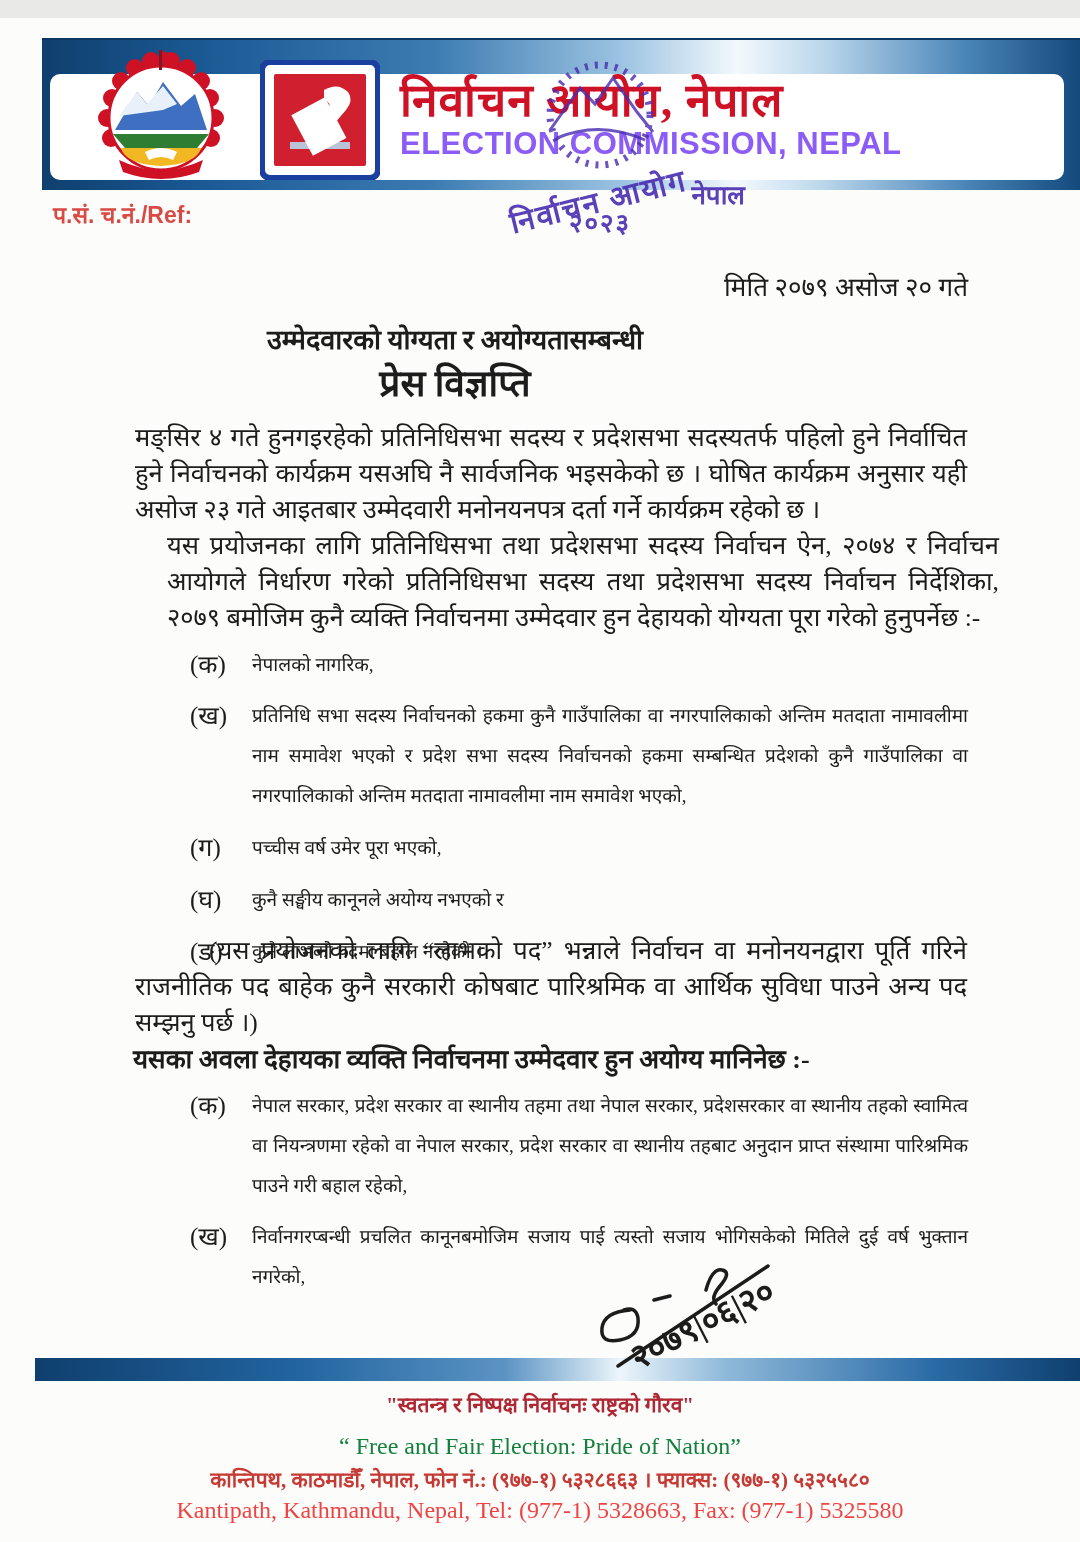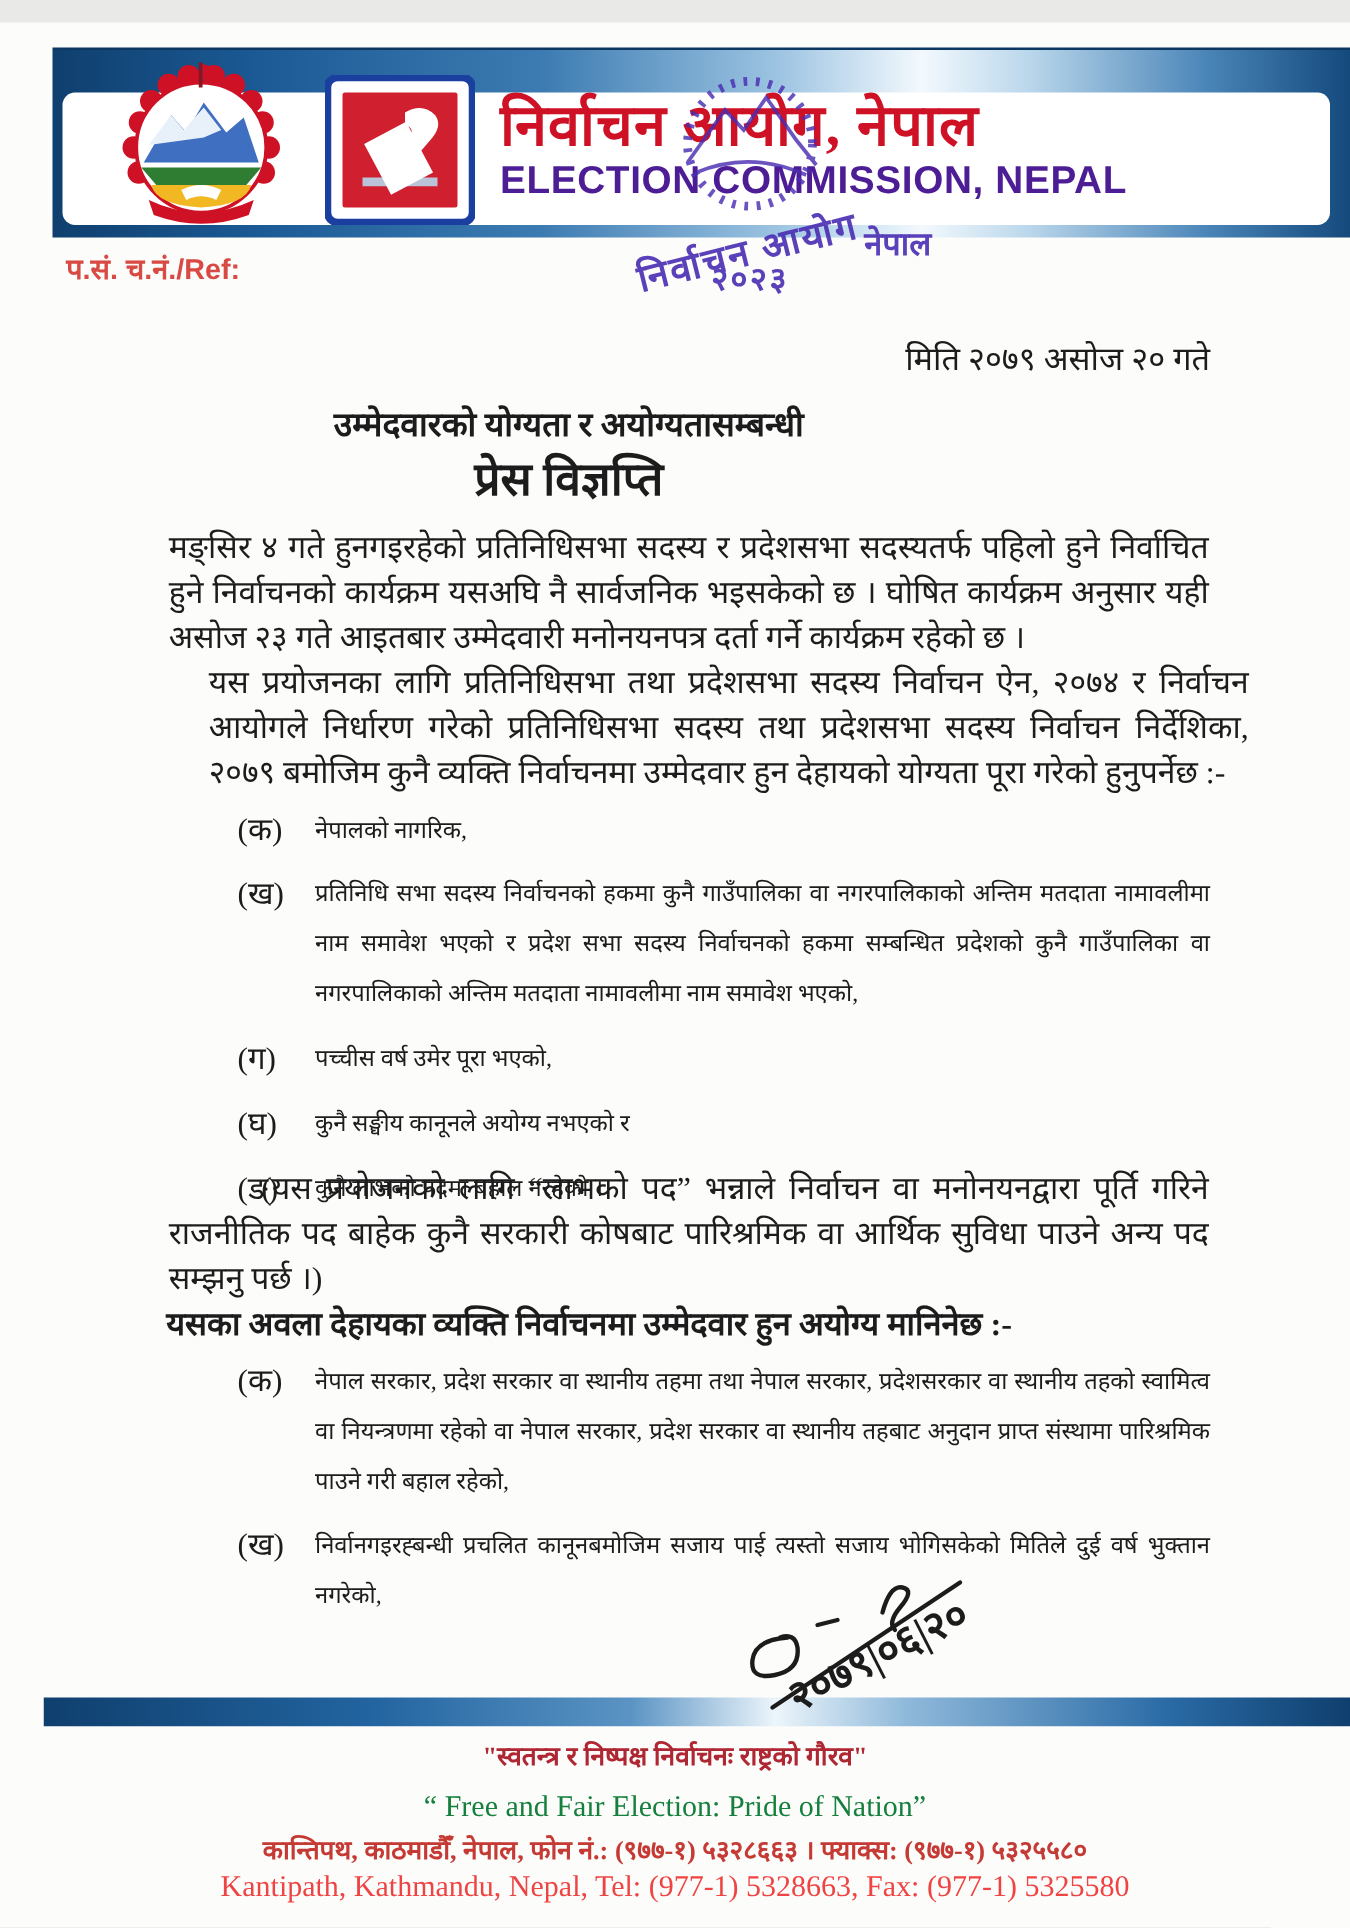--- a/index.html
+++ b/index.html
@@ -24,21 +24,21 @@
   }
   .emblem{position:absolute;left:35px;top:-26px;width:152px;height:140px;}
   .ec-logo{position:absolute;left:210px;top:-14px;width:120px;height:120px;}
   .header-titles{position:absolute;left:350px;top:2px;width:640px;text-align:left;}
   .title-np{
     font-family:"Liberation Serif","DejaVu Serif",serif;font-weight:bold;
     font-size:46px;line-height:50px;color:#cf1126;letter-spacing:1px;
   }
   .title-en{
     font-family:"Liberation Sans","DejaVu Sans",sans-serif;font-weight:800;
-    font-size:31px;line-height:36px;color:#4c1d95;letter-spacing:0.5px;
+    font-size:31px;line-height:36px;color:#8b5cf6;letter-spacing:0.5px;
   }
   .ref-line{
     position:absolute;left:53px;top:198px;
     font-family:"Liberation Sans","DejaVu Sans",sans-serif;
     font-size:23px;font-weight:bold;color:#d84a44;
   }
 
   
   .stamp{position:absolute;left:455px;top:52px;width:290px;height:190px;color:#4a2db2;opacity:.9;pointer-events:none;}
   .stamp svg{position:absolute;left:40px;top:8px;}
@@ -191,21 +191,21 @@
 
   <div class="heading2">यसका अवला देहायका व्यक्ति निर्वाचनमा उम्मेदवार हुन अयोग्य मानिनेछ :-</div>
 
   <div class="list list2">
     <div class="list-item">
       <div class="li-label">(क)</div>
       <div class="li-text">नेपाल सरकार, प्रदेश सरकार वा स्थानीय तहमा तथा नेपाल सरकार, प्रदेशसरकार वा स्थानीय तहको स्वामित्व वा नियन्त्रणमा रहेको वा नेपाल सरकार, प्रदेश सरकार वा स्थानीय तहबाट अनुदान प्राप्त संस्थामा पारिश्रमिक पाउने गरी बहाल रहेको,</div>
     </div>
     <div class="list-item">
       <div class="li-label">(ख)</div>
-      <div class="li-text">निर्वानगइरह्बन्धी प्रचलित कानूनबमोजिम सजाय पाई त्यस्तो सजाय भोगिसकेको मितिले दुई वर्ष भुक्तान नगरेको,</div>
+      <div class="li-text">निर्वानगरप्बन्धी प्रचलित कानूनबमोजिम सजाय पाई त्यस्तो सजाय भोगिसकेको मितिले दुई वर्ष भुक्तान नगरेको,</div>
     </div>
   </div>
 
   <div class="signature">
     <svg width="250" height="135" viewBox="0 0 250 135">
       <g stroke="#1c1c1c" stroke-width="3.5" fill="none" stroke-linecap="round">
         <path d="M52 62 q-26 2 -28 18 q-2 16 18 12 q20 -4 18 -22 q-2 -12 -14 -8"></path>
         <path d="M76 52 l16 -4"></path>
         <path d="M128 42 q6 -22 16 -20 q10 2 -2 16 q-10 12 -4 18"></path>
         <path d="M40 118 L190 18"></path>

